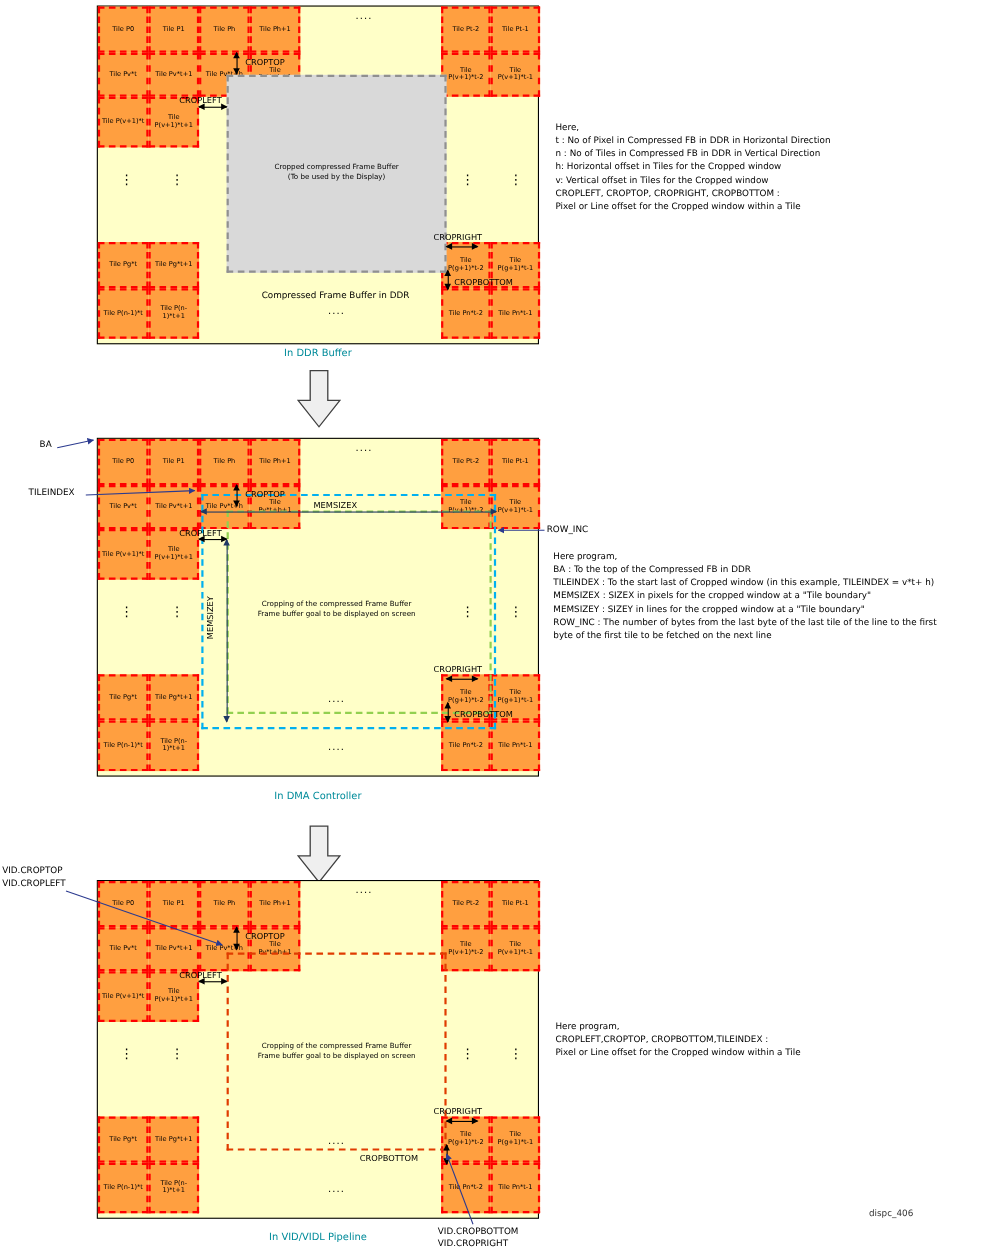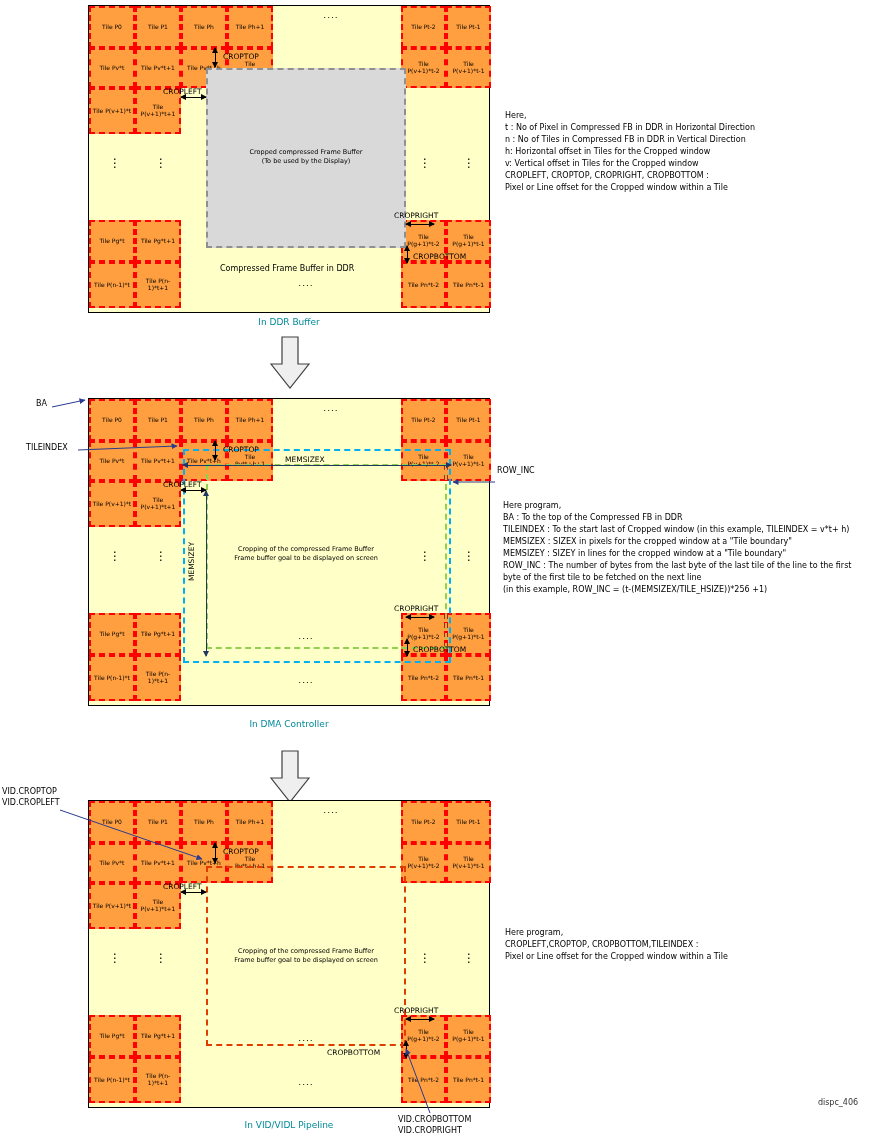--- a/index.html
+++ b/index.html
@@ -27,41 +27,41 @@
 
   .vdots{position:absolute;top:150px;font-size:12px}
   .ellip{position:absolute;width:120px;text-align:center;font-size:9px;letter-spacing:1px}
 
   .crop-grey{position:absolute;left:117px;top:62px;width:200px;height:180px;background:#d9d9d9;border:2px dashed #909090}
   .crop-red{position:absolute;left:117px;top:65px;width:200px;height:180px;border:2px dashed #e03c00}
   .rect-cyan{position:absolute;left:94px;top:50px;width:268px;height:214px;border:2px dashed #00b0f0}
   .rect-green{position:absolute;left:117px;top:65px;width:241px;height:185px;border:2px dashed #92d050}
 
   .crop-title{position:absolute;left:117px;width:200px;text-align:center;font-size:6.5px;line-height:9px}
-  .frame-label{position:absolute;left:131px;top:258px;width:200px;font-size:8px}
+  .frame-label{position:absolute;left:116px;top:258px;width:200px;text-align:center;font-size:8px}
   .ann{position:absolute;font-size:7.5px;white-space:nowrap}
   .rot{position:absolute;left:62px;top:158px;width:80px;text-align:center;transform:rotate(-90deg);font-size:7.5px}
 
   
   .ha{position:absolute;height:0;border-top:1px solid #000}
   .ha::before,.ha::after{content:"";position:absolute;top:-4px;width:0;height:0;border-top:3.5px solid transparent;border-bottom:3.5px solid transparent}
   .ha::before{left:-1px;border-right:6px solid #000}
   .ha::after{right:-1px;border-left:6px solid #000}
   .va{position:absolute;width:0;border-left:1px solid #000}
   .va::before,.va::after{content:"";position:absolute;left:-4px;width:0;height:0;border-left:3.5px solid transparent;border-right:3.5px solid transparent}
   .va::before{top:-1px;border-bottom:6px solid #000}
   .va::after{bottom:-1px;border-top:6px solid #000}
   .navy{border-color:#203864}
   .ha.navy::before{border-right-color:#203864}.ha.navy::after{border-left-color:#203864}
   .va.navy::before{border-bottom-color:#203864}.va.navy::after{border-top-color:#203864}
 
   .caption{position:absolute;left:189px;width:200px;text-align:center;font-size:9px;color:#008b9a}
   .notes{position:absolute;font-size:8px;line-height:12px;white-space:nowrap}
   .plabel{position:absolute;font-size:8px;line-height:11px;white-space:nowrap}
-  .footer-id{position:absolute;left:790px;top:1098px;width:96px;text-align:center;font-size:8px;color:#333}
+  .footer-id{position:absolute;left:790px;top:1098px;width:96px;text-align:left;font-size:8px;color:#333}
   .overlay{position:absolute;left:0;top:0;pointer-events:none}
 </style>
 </head>
 <body>
 
 <div class="page">
 
   <section class="frame" style="top:5px">
     <div class="tiles">
 
@@ -187,25 +187,24 @@
   <div class="caption" style="top:719px">In DMA Controller</div>
   <div class="notes" style="left:503px;top:500px">
 
   <div class="note-line">Here program,</div>
       <div class="note-line">BA : To the top of the Compressed FB in DDR</div>
       <div class="note-line">TILEINDEX : To the start last of Cropped window (in this example, TILEINDEX =  v*t+ h)</div>
       <div class="note-line">MEMSIZEX : SIZEX in pixels for the cropped window at a "Tile boundary"</div>
       <div class="note-line">MEMSIZEY : SIZEY in lines for the cropped window at a "Tile boundary"</div>
       <div class="note-line">ROW_INC : The number of bytes from the last byte of the last tile of the line to the first</div>
       <div class="note-line">byte of the first tile to be fetched on the next line</div>
-      <div class="note-line">(in this example, ROW_INC = (t-(MEMSIZEX/TILE_HSIZE))*256 +1)</div>
     </div>
   <div class="plabel" style="left:36px;top:398px">BA</div>
   <div class="plabel" style="left:26px;top:442px">TILEINDEX</div>
-  <div class="plabel" style="left:497px;top:465px">ROW_INC</div>
+  <div class="plabel" style="left:497px;top:476px">ROW_INC</div>
 
   <svg class="abs" style="left:270px;top:750px" width="40" height="54" viewBox="0 0 40 54">
     <polygon points="12,1 28,1 28,28 39,28 20,52 1,28 12,28" fill="#efefef" stroke="#404040" stroke-width="1.2"></polygon>
   </svg>
 
   <section class="frame" style="top:800px">
     <div class="tiles">
 
     <div class="tile s-r1c1">Tile P0</div>
         <div class="tile s-r1c2">Tile P1</div>

